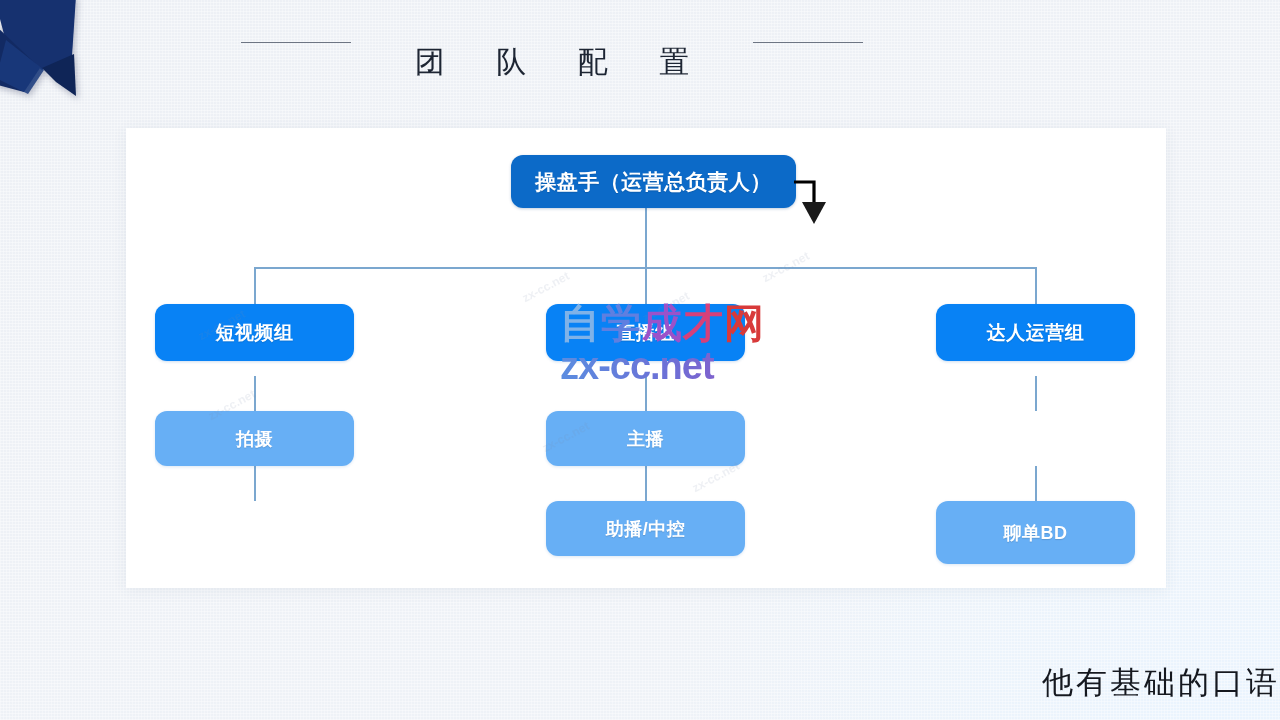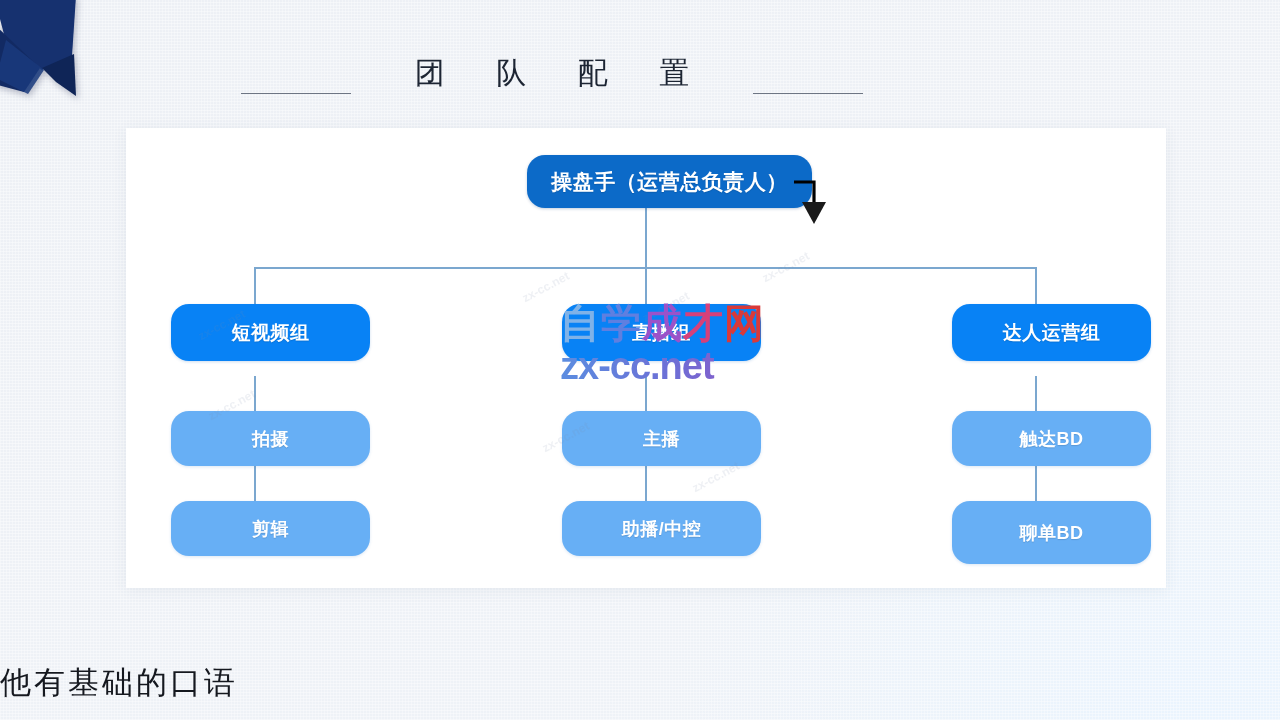--- a/index.html
+++ b/index.html
@@ -46,21 +46,21 @@
   }
 
   
   #title-bar {
     position: absolute;
     left: 0;
     top: 42px;
     width: 1104px;
     height: 52px;
     display: flex;
-    align-items: flex-end;
+    align-items: flex-start;
     justify-content: center;
     gap: 42px;
   }
   .title-rule {
     width: 110px;
     height: 0;
     border-top: 1.6px solid #6d7583;
   }
   #page-title {
     font-family: "Liberation Serif", "DejaVu Serif", serif;
@@ -91,28 +91,27 @@
     width: 1040px;
     height: 460px;
   }
 
   .node {
     position: absolute;
     box-sizing: border-box;
     display: flex;
     align-items: center;
     justify-content: center;
-    border-radius: 18px;
+    border-radius: 12px;
     color: #ffffff;
     font-weight: bold;
     text-align: center;
     letter-spacing: .5px;
     text-shadow: 0 1px 1px rgba(0,0,0,.13);
     z-index: 3;
-    margin-left: 16px;
   }
   .node.lvl1 {
     background: #0c6ac8;
     font-size: 21px;
     box-shadow: 0 1px 3px rgba(10,60,120,.25);
   }
   .node.lvl2 {
     background: #0882f5;
     font-size: 19px;
     box-shadow: 0 1px 3px rgba(10,90,180,.20);
@@ -192,21 +191,21 @@
     transform: rotate(-28deg);
     white-space: nowrap;
   }
 
   
   #caption {
     position: absolute;
     left: 0;
     top: 662px;
     width: 1280px;
-    text-align: left;
+    text-align: right;
     font-family: "Liberation Serif", "DejaVu Serif", serif;
     font-size: 31px;
     color: #15181f;
     letter-spacing: 3px;
     white-space: nowrap;
   }
 </style>
 </head>
 <body>
 
@@ -244,26 +243,24 @@
     <div class="conn v" style="left:909.2px; top:248px; height:35px;"></div>
     <div class="conn v" style="left:909.2px; top:338px; height:35px;"></div>
 
     <div class="node lvl1" style="left:385px; top:27px; width:285px; height:53px;">操盘手（运营总负责人）</div>
 
     <div class="node lvl2" style="left:29px; top:176px; width:199px; height:57px;">短视频组</div>
     <div class="node lvl2" style="left:420px; top:176px; width:199px; height:57px;">直播组</div>
     <div class="node lvl3" style="left:29px; top:283px; width:199px; height:55px;">拍摄</div>
 
     <div class="node lvl2" style="left:810px; top:176px; width:199px; height:57px;">达人运营组</div>
-    <div class="node lvl3" style="left:29px; top:373px; width:199px; height:55px;">剪辑</div>
 
     <div class="node lvl3" style="left:420px; top:283px; width:199px; height:55px;">主播</div>
     <div class="node lvl3" style="left:420px; top:373px; width:199px; height:55px;">助播/中控</div>
 
-    <div class="node lvl3" style="left:810px; top:283px; width:199px; height:55px;">触达BD</div>
     <div class="node lvl3" style="left:810px; top:373px; width:199px; height:63px;">聊单BD</div>
   </div>
 
   <svg id="down-arrow" viewBox="0 0 40 48" xmlns="http://www.w3.org/2000/svg">
     <path d="M2 4 H22 V26" stroke="#000000" stroke-width="3.2" fill="none"></path>
     <polygon points="10,24 34,24 22,46" fill="#1a1a1a"></polygon>
   </svg>
 
   <div id="watermark">
     <div class="wm-tile" style="left:196px; top:318px;">zx-cc.net</div>

